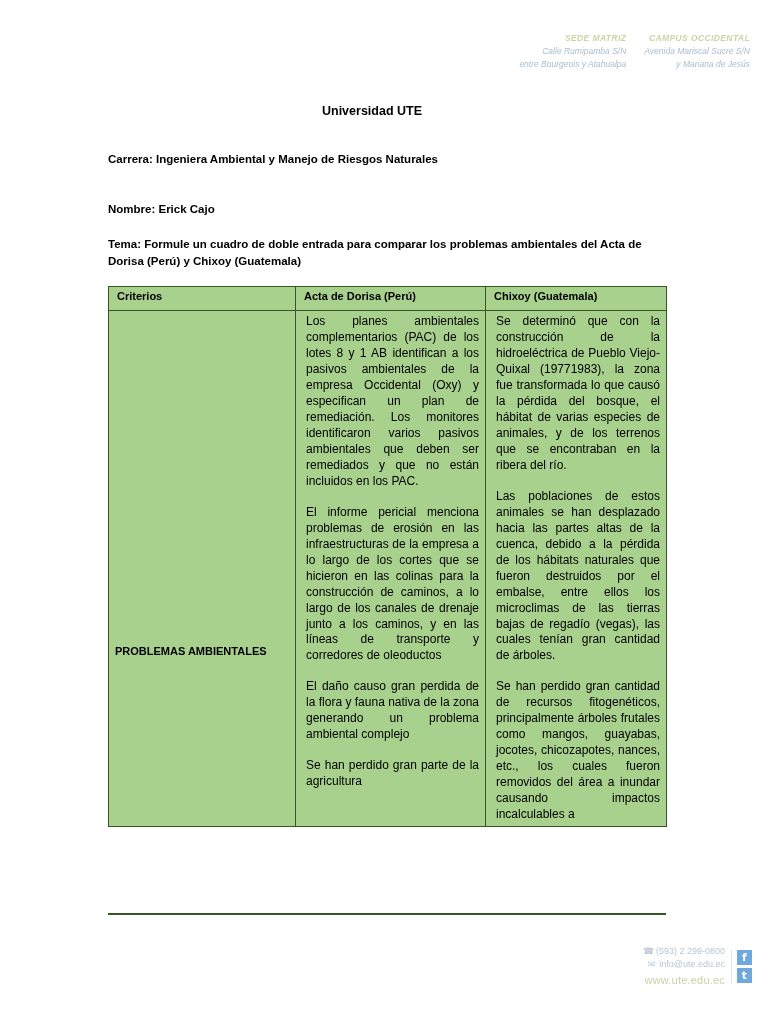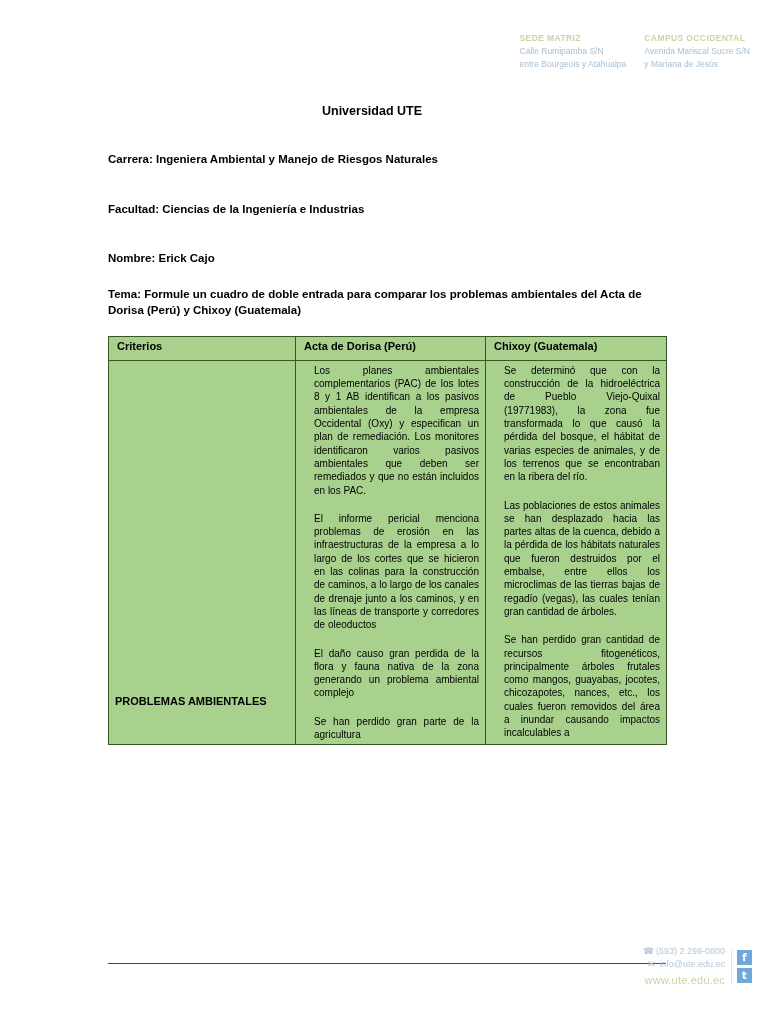--- a/index.html
+++ b/index.html
@@ -37,22 +37,23 @@
     letter-spacing: 0.5px;
   }
   .header-addresses {
     position: absolute;
     right: 18px;
     top: 32px;
     display: flex;
     gap: 18px;
   }
   .addr-block {
-    text-align: left;
+    text-align: right;
     line-height: 1.45;
+    font-style: italic;
   }
   .addr-title {
     font-size: 8.5px;
     font-weight: bold;
     color: #cdd3a6;
     letter-spacing: 0.4px;
     margin-bottom: 1px;
   }
   .addr-line {
     font-size: 8.5px;
@@ -118,22 +119,22 @@
     font-size: 11px;
     font-weight: bold;
     color: #000;
     padding-left: 10px;
     line-height: 1.35;
   }
   .crit-inner {
     padding-top: 330px;
   }
   .body-cell p {
-    margin: 0 0 15px 12px;
-    font-size: 10px;
+    margin: 0 0 15px 4px;
+    font-size: 12px;
     line-height: 1.33;
     color: #000;
     text-align: justify;
     text-justify: inter-word;
   }
   .body-cell p:last-child { margin-bottom: 0; }
   .body-cell { padding: 5px 7px 0 7px; }
 
   
   .table-clip {
@@ -223,21 +224,20 @@
     </div>
   </div>
 
 </div>
 
 <div class="doc-body">
 
   <div class="doc-title">Universidad UTE</div>
 
   <div class="meta-line">Carrera: Ingeniera Ambiental y Manejo de Riesgos Naturales</div>
-  <div class="meta-line">Facultad: Ciencias de la Ingeniería e Industrias</div>
   <div class="meta-line">Nombre: Erick Cajo</div>
 
   <div class="tema-line">Tema: Formule un cuadro de doble entrada para comparar los problemas ambientales del Acta de Dorisa (Perú) y Chixoy (Guatemala)</div>
 
   <div class="table-clip">
     <table class="cmp-table">
       <colgroup>
         <col class="col-criterios">
         <col class="col-dorisa">
         <col class="col-chixoy">

